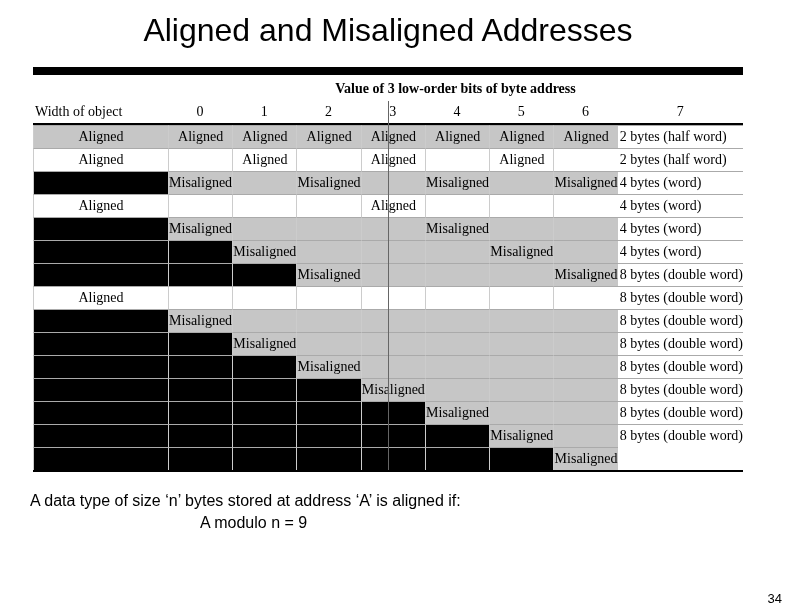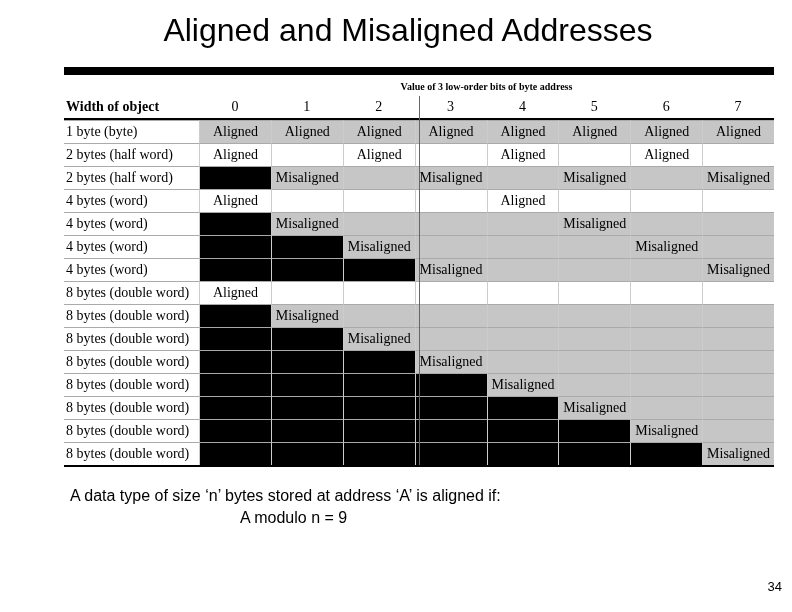--- a/index.html
+++ b/index.html
@@ -5,21 +5,21 @@
   * { box-sizing: border-box; }
   body {
     margin: 0;
     width: 792px;
     height: 612px;
     font-family: Arial, Helvetica, sans-serif;
     background: #fff;
     position: relative;
   }
   .slide {
-    padding: 12px 40px 0 64px;
+    padding: 12px 40px 0 24px;
   }
   h1 {
     font-size: 32px;
     font-weight: 400;
     text-align: center;
     margin: 0 0 18px 0;
   }
   .figure {
     width: 710px;
     margin: 0 auto;
@@ -28,21 +28,21 @@
     color: #000;
   }
   .top-bar {
     height: 8px;
     background: #000;
     width: 100%;
   }
   .title-row {
     text-align: center;
     font-weight: 700;
-    font-size: 10px;
+    font-size: 14px;
     padding: 6px 0 4px 0;
     margin-left: 135px;
   }
   .grid {
     display: grid;
     grid-template-columns: 135px repeat(8, 1fr);
     border-bottom: 2px solid #000;
     position: relative;
   }
   .grid::after {
@@ -50,21 +50,21 @@
     position: absolute;
     left: 50%;
     top: 0;
     bottom: 0;
     width: 1px;
     background: #666;
     pointer-events: none;
   }
   .th, .td-label, .td-cell { min-height: 22px; line-height: 22px; }
   .th.leader {
-    font-weight: 700;
+    font-weight: 400;
     text-align: left;
     padding-left: 2px;
     border-bottom: 2px solid #000;
   }
   .th.col {
     text-align: center;
     font-weight: 400;
     border-bottom: 2px solid #000;
   }
   .td-label {
@@ -84,21 +84,21 @@
   .caption {
     font-family: Arial, Helvetica, sans-serif;
     font-size: 16px;
     margin: 18px 0 0 6px;
     line-height: 1.35;
   }
   .caption .indent { padding-left: 170px; display: block; }
   .pagenum {
     position: absolute;
     right: 10px;
-    bottom: 18px;
+    bottom: 6px;
     font-size: 13px;
     font-family: Arial, sans-serif;
     margin-top: 30px;
   }
 </style>
 </head>
 <body>
 
 <div class="slide">
   <h1>Aligned and Misaligned Addresses</h1>
@@ -110,21 +110,20 @@
       <div class="th leader">Width of object</div>
 
     <div class="th col">0</div>
         <div class="th col">1</div>
         <div class="th col">2</div>
         <div class="th col">3</div>
         <div class="th col">4</div>
         <div class="th col">5</div>
         <div class="th col">6</div>
         <div class="th col">7</div>
-        <div class="td-label row0">1 byte (byte)</div>
         <div class="td-cell row0 bg-grey">Aligned</div>
         <div class="td-cell row0 bg-grey">Aligned</div>
         <div class="td-cell row0 bg-grey">Aligned</div>
         <div class="td-cell row0 bg-grey">Aligned</div>
         <div class="td-cell row0 bg-grey">Aligned</div>
         <div class="td-cell row0 bg-grey">Aligned</div>
         <div class="td-cell row0 bg-grey">Aligned</div>
         <div class="td-cell row0 bg-grey">Aligned</div>
         <div class="td-label row1">2 bytes (half word)</div>
         <div class="td-cell row1 bg-white">Aligned</div>

